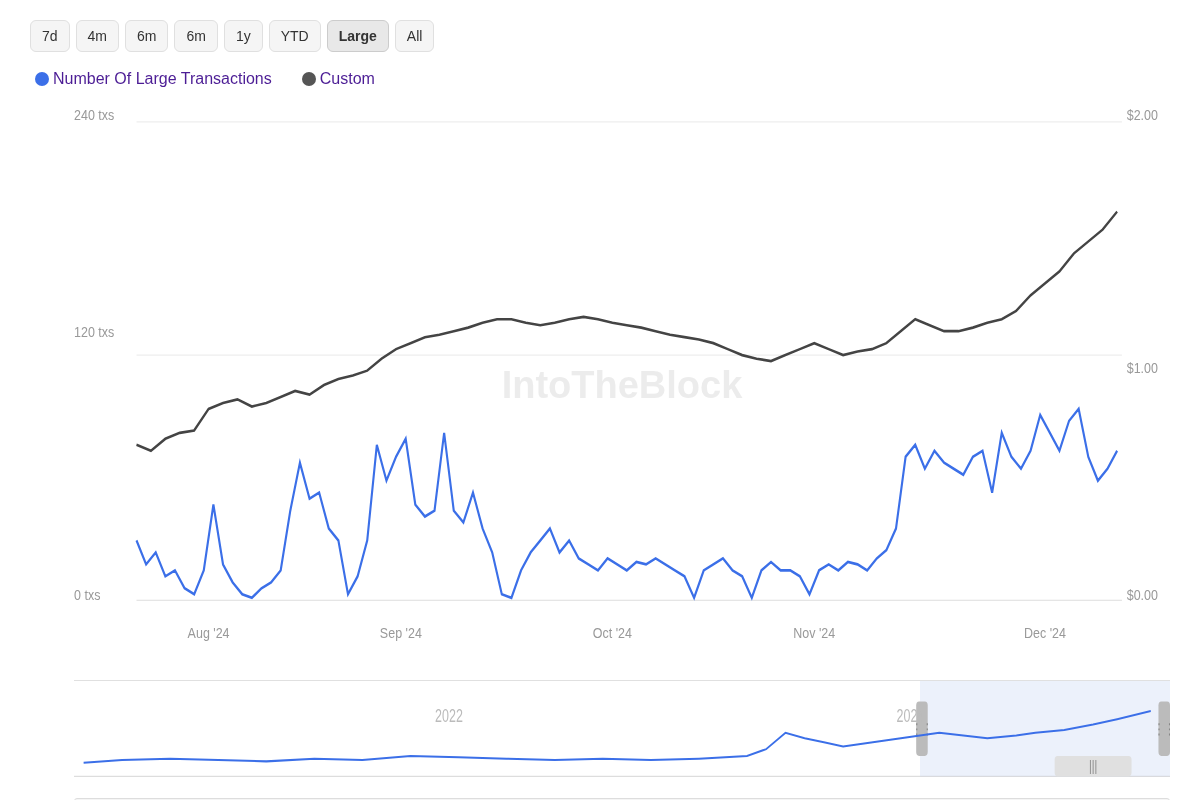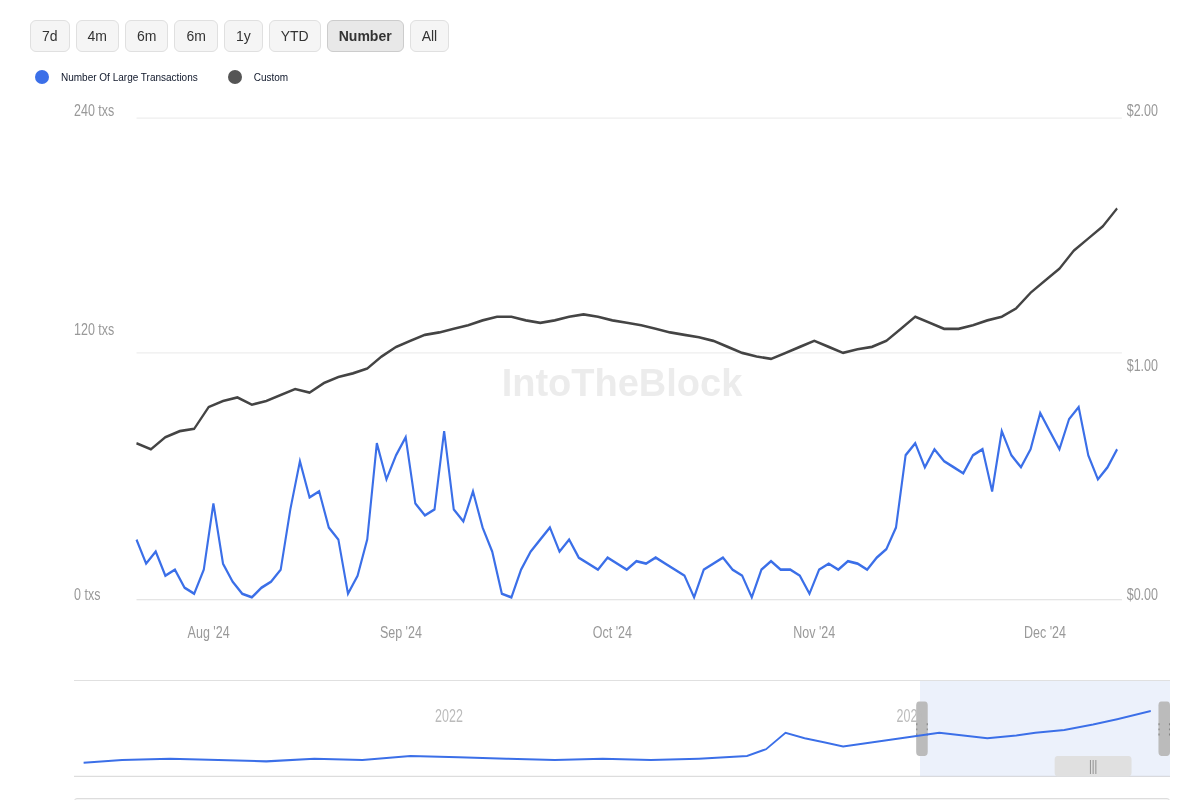--- a/index.html
+++ b/index.html
@@ -44,23 +44,23 @@
     .legend {
       display: flex;
       align-items: center;
       gap: 30px;
       margin-bottom: 10px;
       padding-left: 5px;
     }
     .legend-item {
       display: flex;
       align-items: center;
-      gap: 12px;
-      font-size: 10px;
-      color: #0f172a;
+      gap: 4px;
+      font-size: 16px;
+      color: #4c1d95;
       font-weight: 500;
     }
     .legend-dot {
       width: 14px;
       height: 14px;
       border-radius: 50%;
     }
     .legend-dot.blue { background: #3b6fe8; }
     .legend-dot.dark { background: #555; }
 
@@ -122,21 +122,21 @@
 
 <div class="container">
 
   <div class="time-range-bar">
   <button class="time-btn">7d</button>
       <button class="time-btn">4m</button>
       <button class="time-btn">6m</button>
       <button class="time-btn">6m</button>
       <button class="time-btn">1y</button>
       <button class="time-btn">YTD</button>
-      <button class="time-btn active">Number</button>
+      <button class="time-btn active">Large</button>
       <button class="time-btn">All</button>
     </div>
 
   <div class="legend">
   <div class="legend-item">
         <span class="legend-dot blue"></span>
         <span>Number Of Large Transactions</span>
       </div>
       <div class="legend-item">
         <span class="legend-dot dark"></span>

